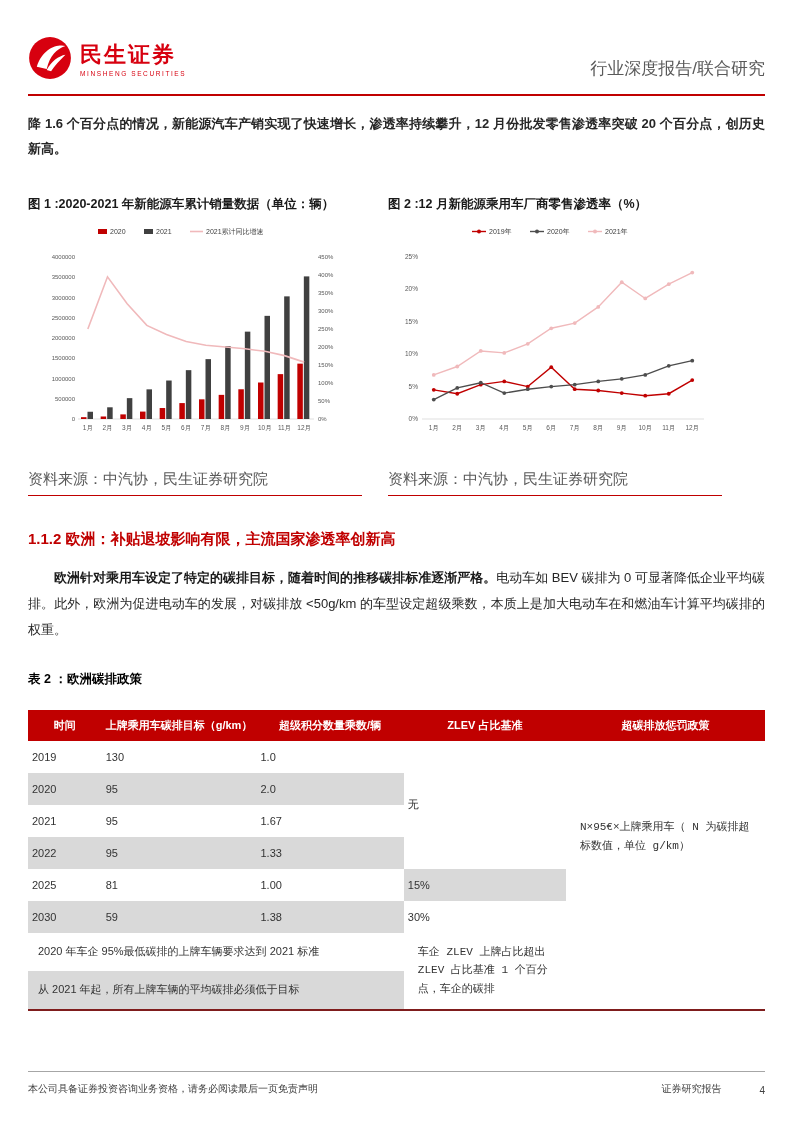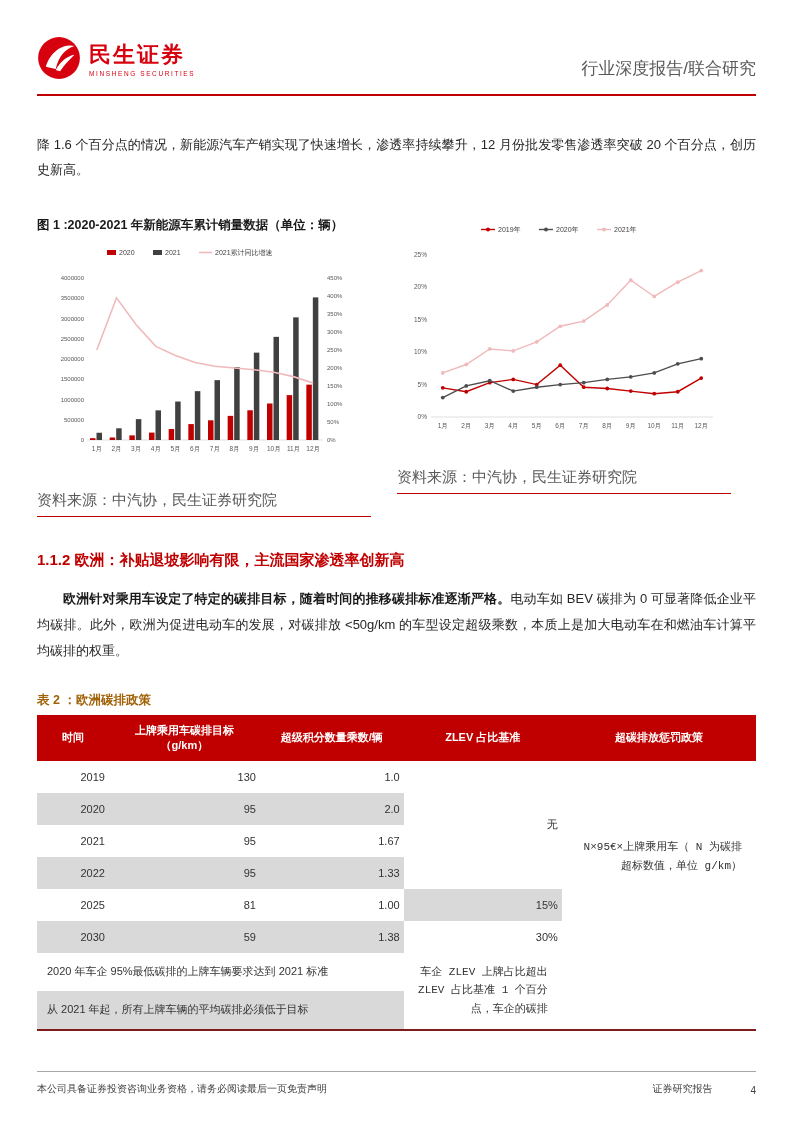--- a/index.html
+++ b/index.html
@@ -1,45 +1,45 @@
 <!DOCTYPE html>
 <html><head>
 <meta charset="utf-8">
 <style>
   * { margin:0; padding:0; box-sizing:border-box; }
   html,body { background:#fff; }
   body { font-family:"Liberation Sans","DejaVu Sans",sans-serif; color:#262626; }
   .page {
     width:793px; height:1122px; margin:0 auto; background:#fff;
-    padding:0 37px; display:flex; flex-direction:column; overflow:hidden;
+    padding:0 28px; display:flex; flex-direction:column; overflow:hidden;
   }
   
   .hdr { padding-top:36px; padding-bottom:10px; border-bottom:2px solid #c00000;
          display:flex; justify-content:space-between; align-items:flex-end; }
   .brand { display:flex; align-items:center; gap:8px; }
   .brand-text .cn { color:#d7000f; font-size:22px; font-weight:700; letter-spacing:2px; line-height:1.1; }
   .brand-text .en { color:#d7000f; font-size:6.5px; letter-spacing:1.6px; margin-top:2px; }
   .doc-type { color:#595959; font-size:17px; padding-bottom:4px; }
   
-  .intro { margin-top:36px; font-size:13px; line-height:1.95; color:#262626; text-align:justify; }
+  .intro { margin-top:15px; font-size:13px; line-height:1.95; color:#262626; text-align:justify;font-weight:bold; }
   
   .figs { margin-top:34px; display:flex; gap:26px; }
   .fig { width:334px; }
   .fig-title { font-size:12.5px; font-weight:700; color:#1a1a1a; margin-bottom:6px; }
   .fig-chart { width:334px; height:240px; }
   .fig-src { font-size:15px; color:#595959; padding:7px 0 6px 0; border-bottom:1.5px solid #c00000; }
   
   .sec-h { margin-top:34px; color:#c00000; font-size:15px; font-weight:700; }
   .sec-p { margin-top:16px; font-size:13px; line-height:2.0; text-align:justify; text-indent:2em; }
   .sec-p strong { font-weight:700; color:#1a1a1a; }
   
-  .tbl-title { margin-top:28px; font-size:12.5px; font-weight:700; color:#a16207; margin-bottom:6px; }
+  .tbl-title { margin-top:28px; font-size:12.5px; font-weight:700; color:#000000; margin-bottom:22px; }
   table { width:100%; border-collapse:collapse; font-size:11px; border-bottom:2px solid #7f1d1d; }
   thead th { background:#c00000; color:#fff; font-weight:700; padding:8px 4px; text-align:center; }
-  tbody td { padding:10px 4px; text-align:right; color:#333; vertical-align:middle; }
+  tbody td { padding:10px 4px; text-align:left; color:#333; vertical-align:middle; }
   td.g { background:#d9d9d9; }
   td.note { text-align:left; padding-left:10px; }
   td.penalty, td.zlevnote { line-height:1.7; padding-left:14px; padding-right:14px;font-family:Liberation Mono, monospace; }
   
   .ftr { margin-top:auto; border-top:1px solid #a6a6a6; padding:10px 0 26px 0;
          display:flex; align-items:flex-end; font-size:10px; color:#404040; }
   .ftr .left { flex:1; }
   .ftr .right { margin-right:38px; }
 </style>
 </head>
@@ -130,20 +130,21 @@
           <rect x="70" y="10" width="9" height="5" fill="#c00000"></rect>
           <text x="82" y="15" text-anchor="start" font-size="7" fill="#404040">2020</text>
           <rect x="116" y="10" width="9" height="5" fill="#404040"></rect>
           <text x="128" y="15" text-anchor="start" font-size="7" fill="#404040">2021</text>
           <line x1="162" y1="12.5" x2="175" y2="12.5" stroke="#f0b9bb" stroke-width="1.6"></line>
           <text x="178" y="15" text-anchor="start" font-size="7" fill="#404040">2021累计同比增速</text>
         </svg>
       <div class="fig-src">资料来源：中汽协，民生证券研究院</div>
     </div>
     <div class="fig">
+      <div class="fig-title">图 2 :12 月新能源乘用车厂商零售渗透率（%）</div>
       <svg id="chart2" class="fig-chart" viewBox="0 0 334 240">
           <text x="30" y="202" text-anchor="end" font-size="6.5" fill="#595959">0%</text>
           <text x="30" y="169.6" text-anchor="end" font-size="6.5" fill="#595959">5%</text>
           <text x="30" y="137.2" text-anchor="end" font-size="6.5" fill="#595959">10%</text>
           <text x="30" y="104.8" text-anchor="end" font-size="6.5" fill="#595959">15%</text>
           <text x="30" y="72.4" text-anchor="end" font-size="6.5" fill="#595959">20%</text>
           <text x="30" y="40" text-anchor="end" font-size="6.5" fill="#595959">25%</text>
           <line x1="34" y1="200" x2="316" y2="200" stroke="#c9c9c9" stroke-width="0.6"></line>
           <text x="45.75" y="211" text-anchor="middle" font-size="6.5" fill="#595959">1月</text>
           <text x="69.25" y="211" text-anchor="middle" font-size="6.5" fill="#595959">2月</text>

